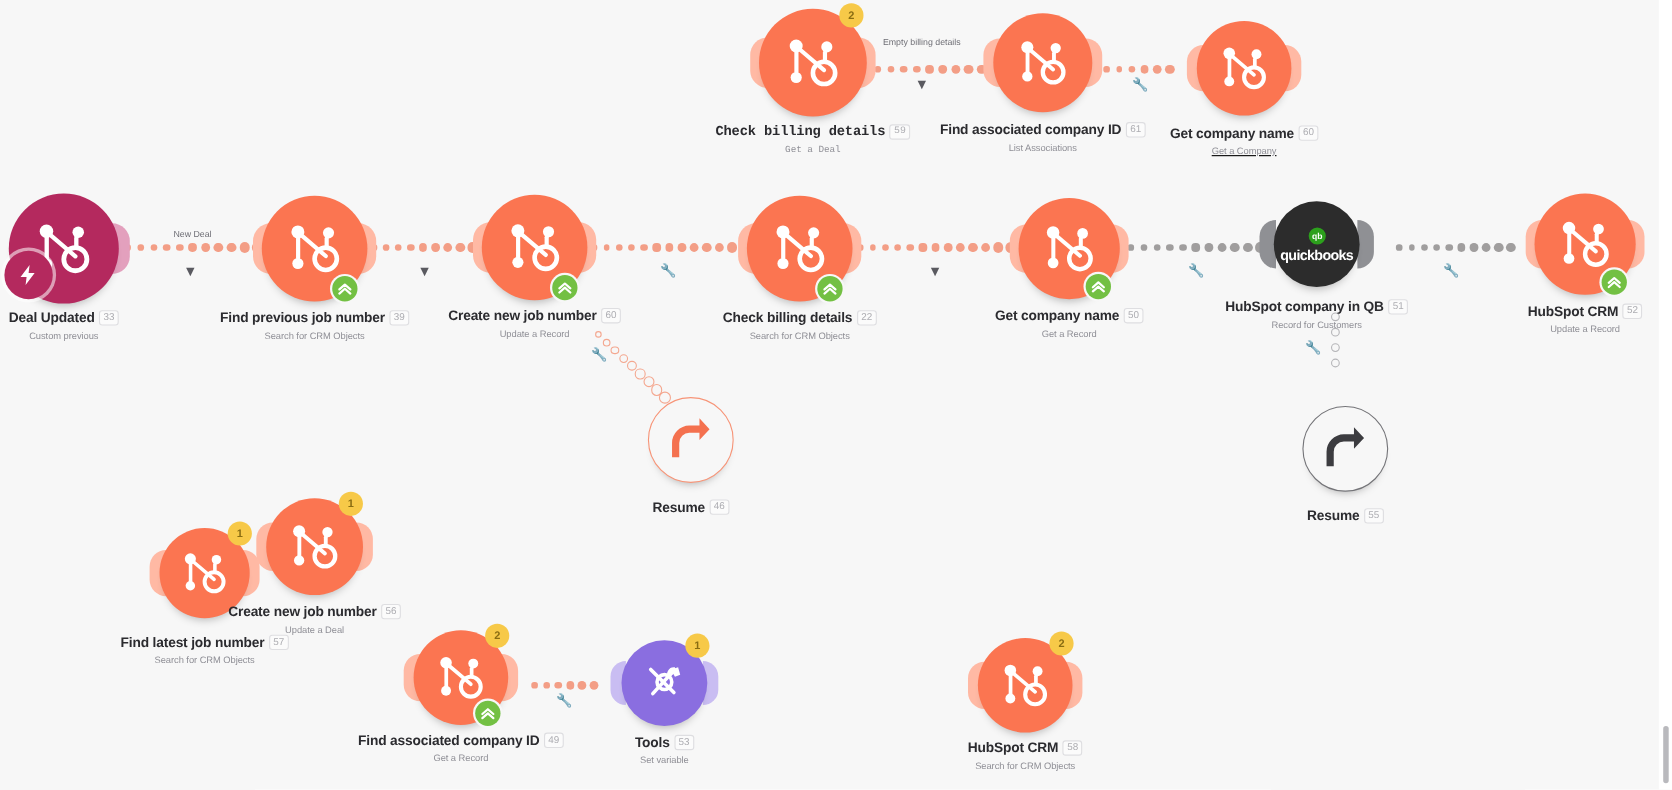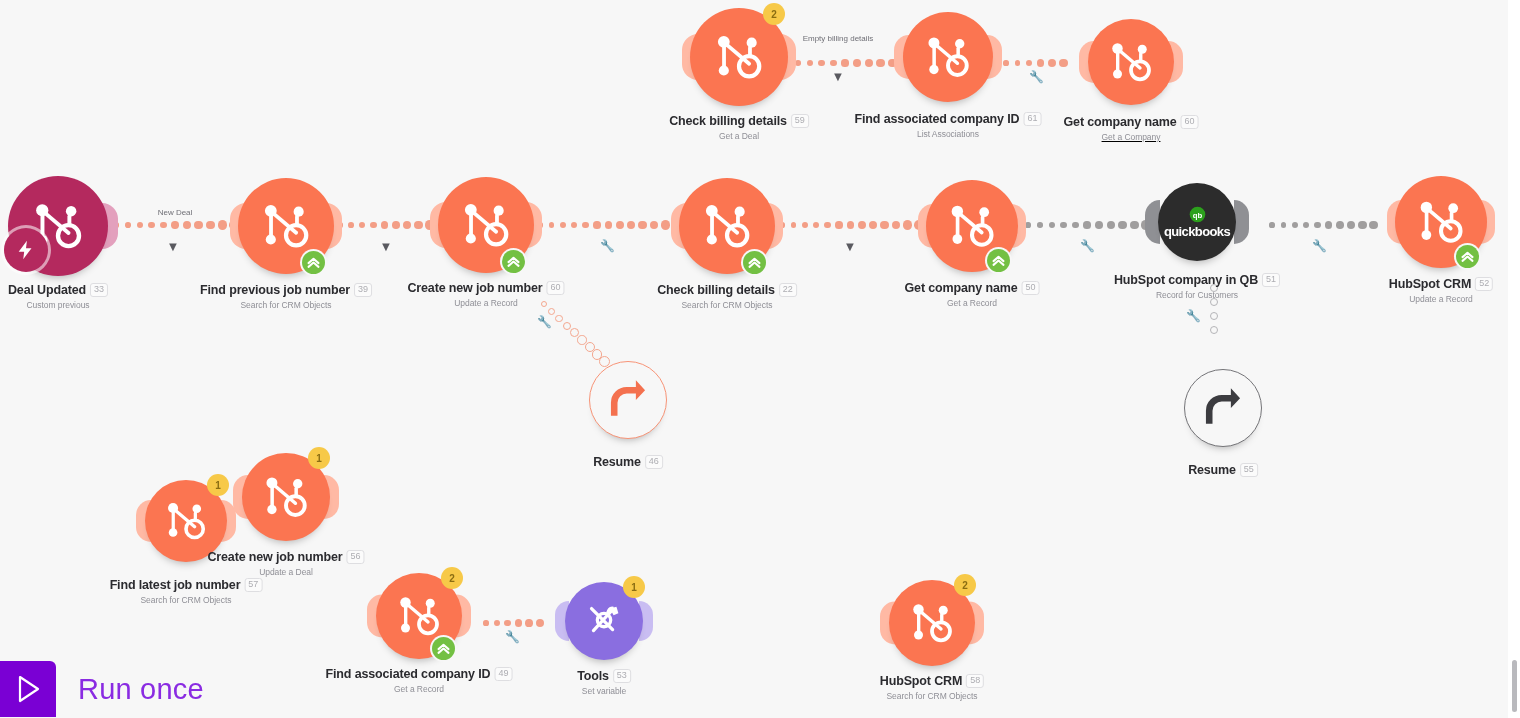--- a/index.html
+++ b/index.html
@@ -355,21 +355,21 @@
           <circle cx="47" cy="15" r="6"></circle>
           <circle cx="14" cy="48" r="6"></circle>
           <rect x="12" y="18" width="4.5" height="26" rx="2"></rect>
           <path d="M17 17 L44 40" stroke="#ffffff" stroke-width="4.5" fill="none" stroke-linecap="round"></path>
           <path d="M45 21 L45 30" stroke="#ffffff" stroke-width="4.5" fill="none" stroke-linecap="round"></path>
           <circle cx="44" cy="43" r="12" fill="none" stroke="#ffffff" stroke-width="5"></circle>
         </g>
       </svg>
     </div>
     <div class="badge" style="left:24px; top:-54px;">2</div>
-    <div class="node-label" style="top:54px;">
+    <div class="node-label" style="top:54px;font-family:Liberation Mono, monospace;">
       <span class="node-title">Check billing details</span><span class="node-id">59</span>
       <div class="node-sub">Get a Deal</div>
     </div>
   </div>
 
   <div class="node" style="left:948px; top:57px;">
     <div class="ear left" style="left:-54px; width:15px; height:44px;"></div>
     <div class="ear right" style="left:39px;  width:15px; height:44px;"></div>
     <div class="bubble" style="width:90px; height:90px; background:#fb7551;">
       <svg width="50" height="50" viewBox="0 0 64 64">
@@ -731,22 +731,14 @@
     <div class="badge" style="left:22px; top:-49px;">2</div>
     <div class="node-label" style="top:48px;">
       <span class="node-title">HubSpot CRM</span><span class="node-id">58</span>
       <div class="node-sub">Search for CRM Objects</div>
     </div>
   </div>
 
   <div id="canvas-right-gutter"></div>
   <div class="scroll-track-v"></div>
 
-  <div id="run-once">
-    <div class="play-box">
-      <svg width="30" height="32" viewBox="0 0 30 32">
-        <path d="M7 4 L25 16 L7 28 Z" fill="none" stroke="#ffffff" stroke-width="2.2" stroke-linejoin="round"></path>
-      </svg>
-    </div>
-    <div class="run-label">Run once</div>
-  </div>
 
 </div>
 
 </body></html>

